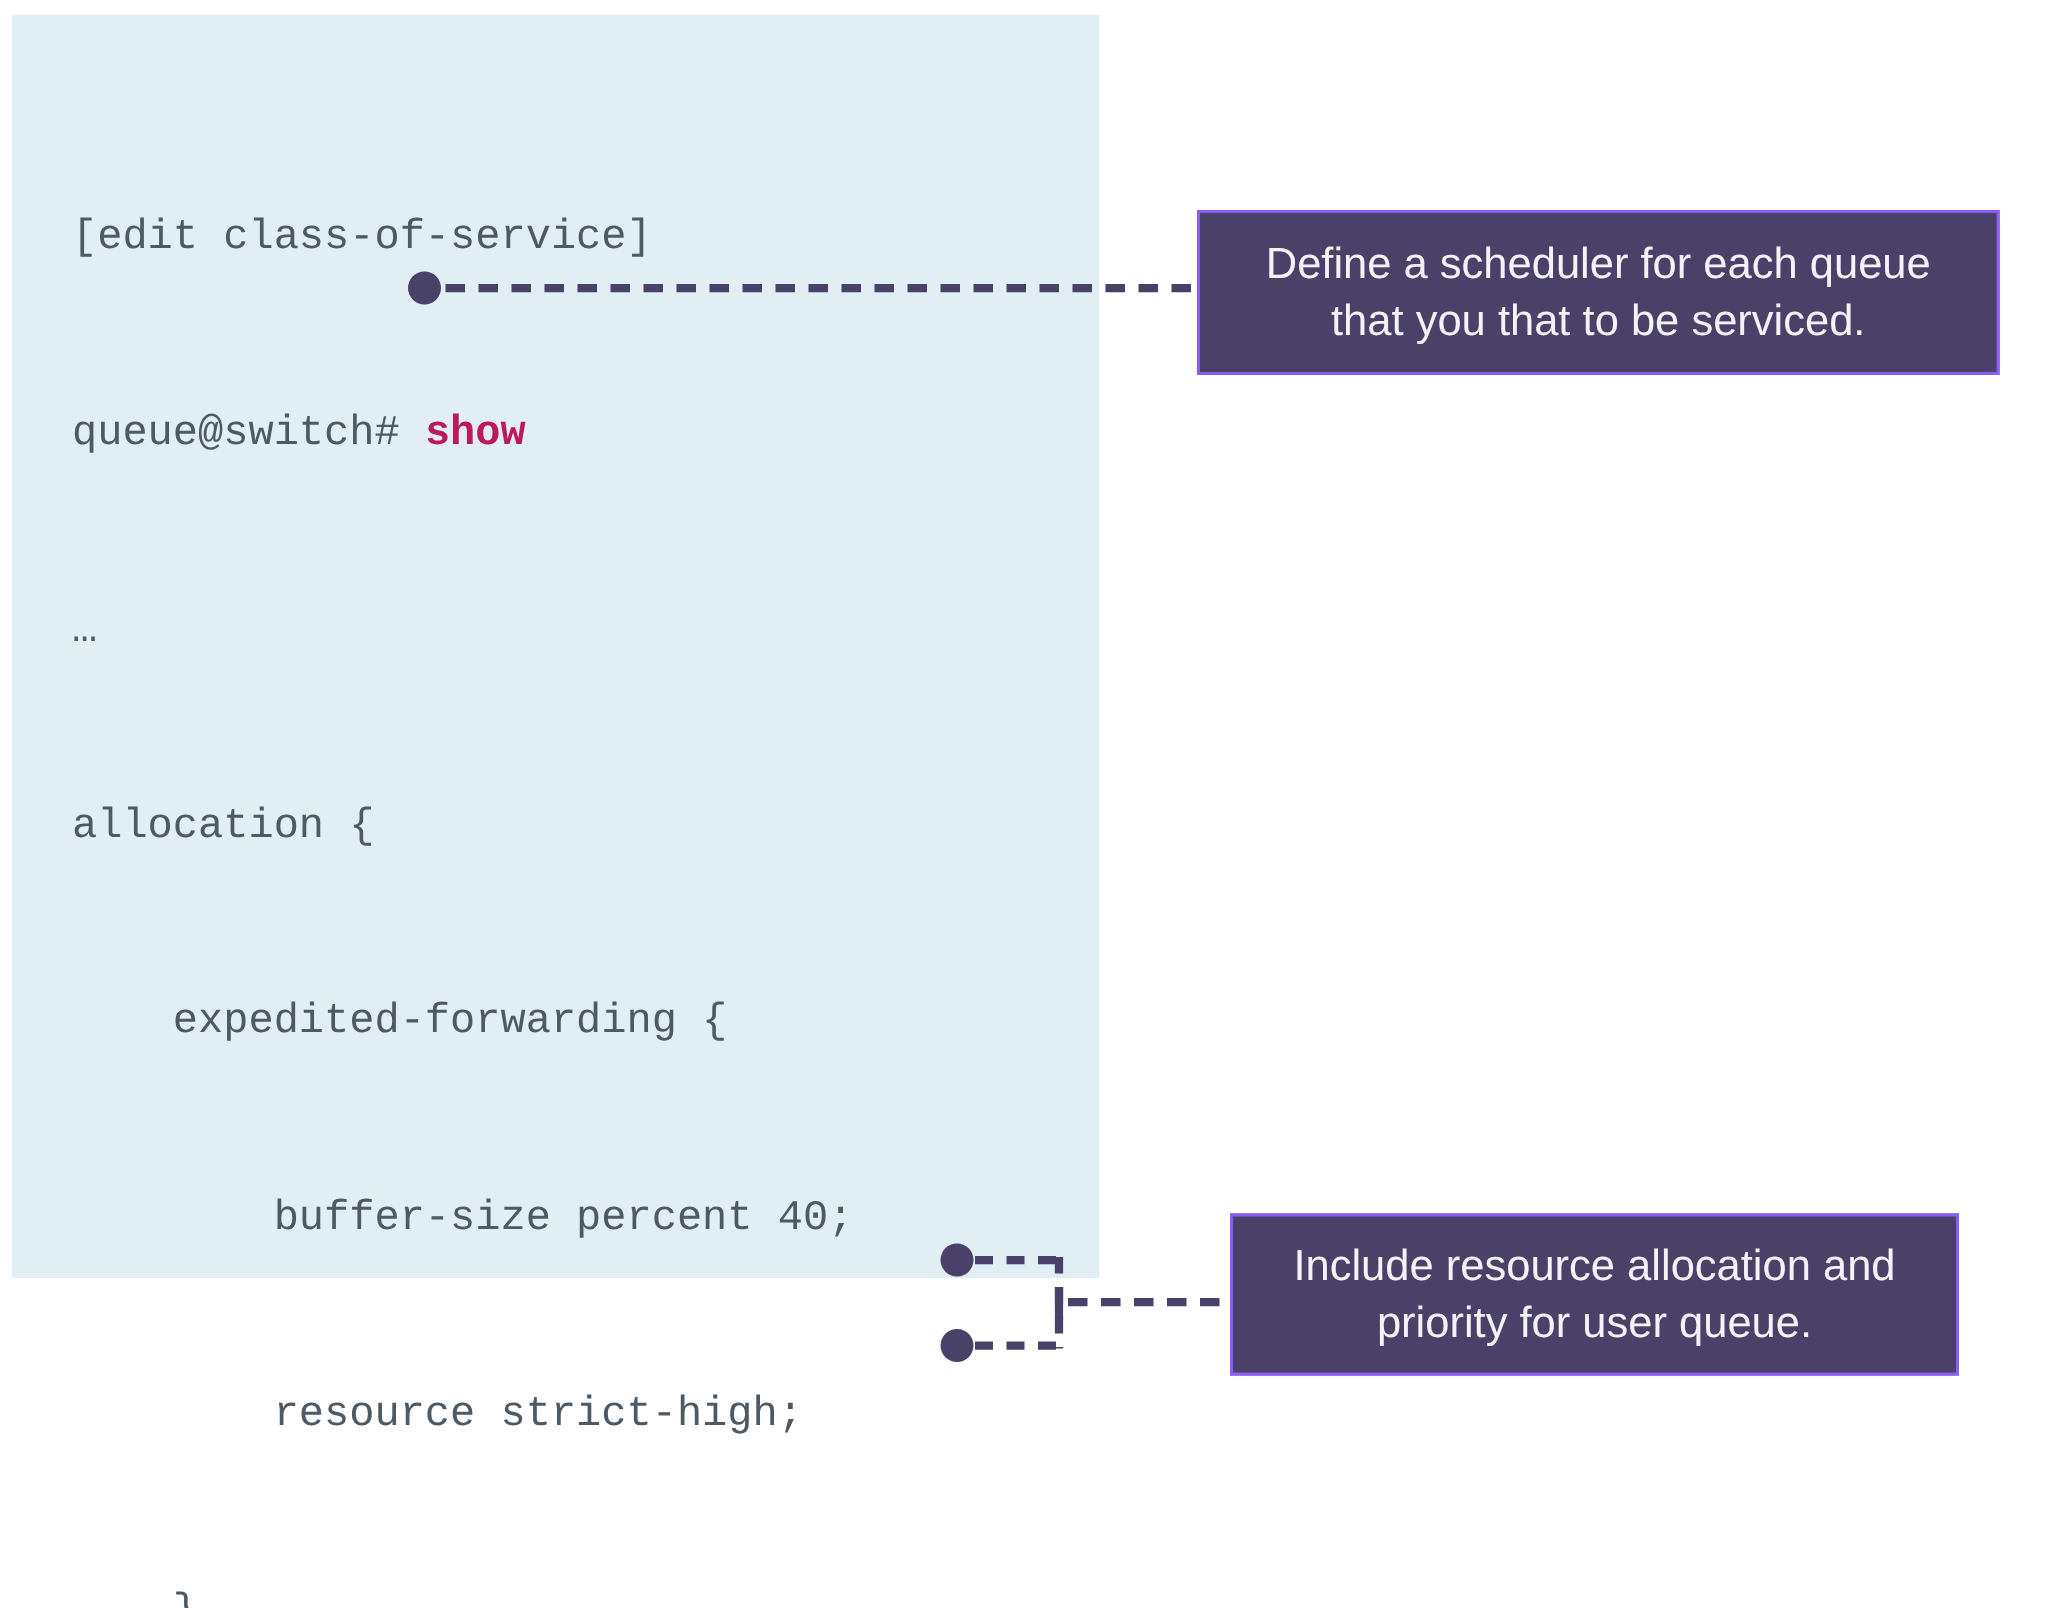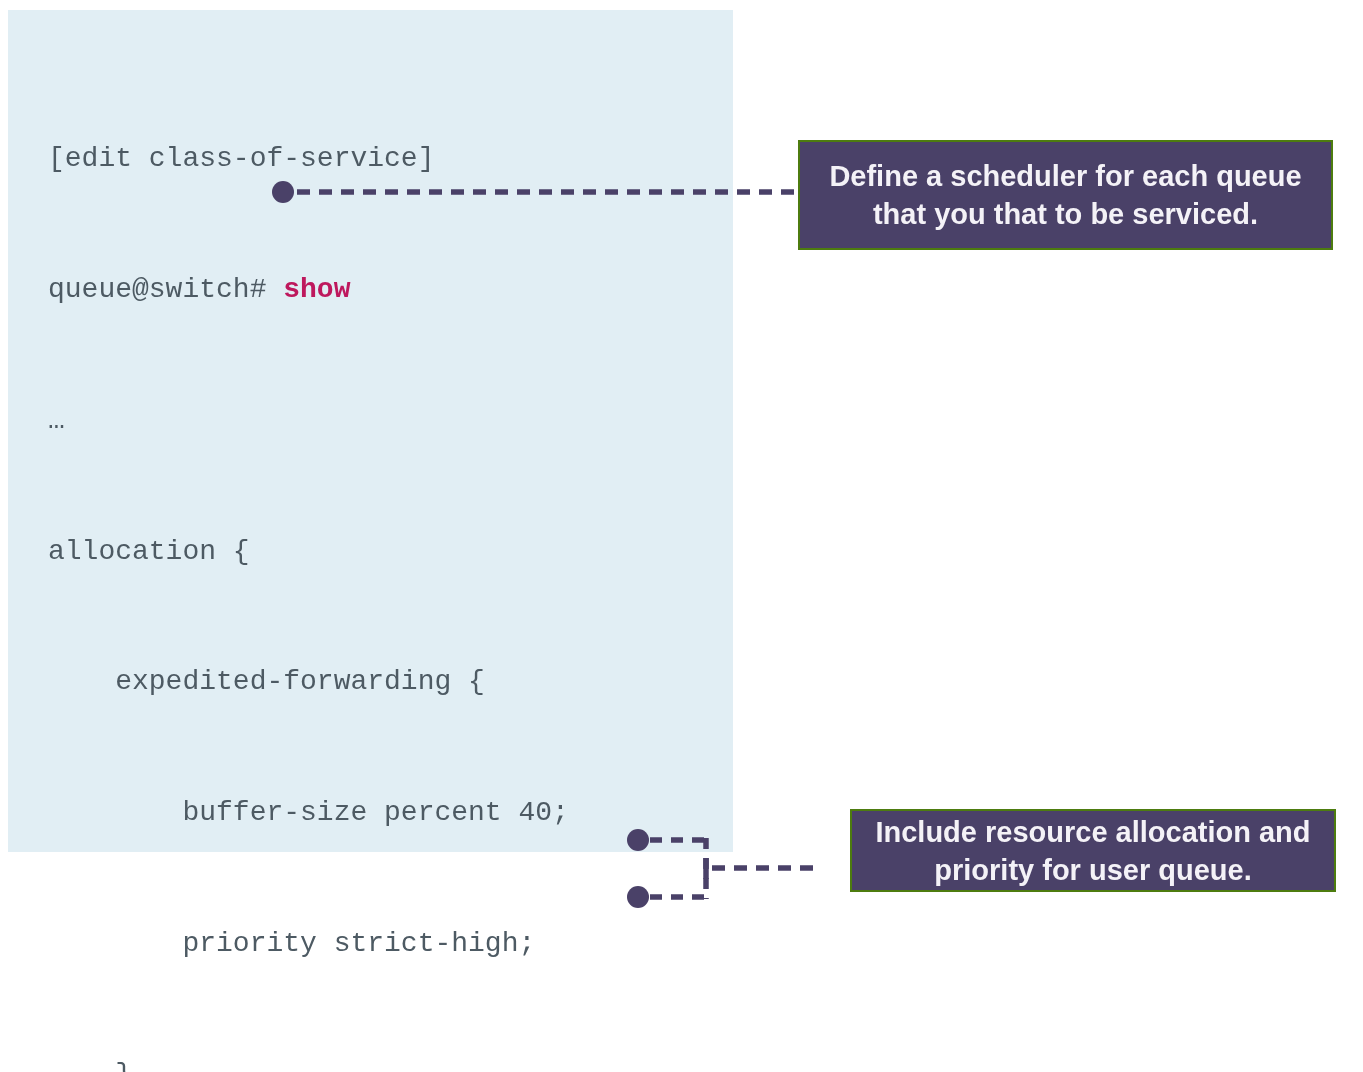--- a/index.html
+++ b/index.html
@@ -34,44 +34,44 @@
     white-space: pre;
   }
   .code-line { white-space: pre; }
   .cmd-bold {
     font-weight: bold;
     color: #be185d;
   }
   .callout {
     position: absolute;
     background: #4a4168;
-    border: 2px solid #4d7c0f;
+    border: 2px solid #8b5cf6;
     box-sizing: border-box;
     display: flex;
     flex-direction: column;
     align-items: center;
     justify-content: center;
     text-align: center;
     color: #f4f2f7;
     font-family: "Liberation Sans", sans-serif;
     font-size: 29px;
-    font-weight: 700;
+    font-weight: 400;
     line-height: 38px;
   }
   .callout-1 {
     left: 798px;
     top: 140px;
     width: 535px;
     height: 110px;
   }
   .callout-2 {
-    left: 850px;
+    left: 820px;
     top: 809px;
     width: 486px;
-    height: 83px;
+    height: 108px;
   }
   .connector-layer {
     position: absolute;
     left: 0;
     top: 0;
     width: 1363px;
     height: 1072px;
     pointer-events: none;
   }
 </style>
@@ -81,21 +81,21 @@
 <div class="canvas">
 
   <div class="terminal-panel">
     <div class="code-block">
       <div class="code-line">[edit class-of-service]</div>
       <div class="code-line"><span>queue@switch# </span><span class="cmd-bold">show</span></div>
       <div class="code-line">…</div>
       <div class="code-line">allocation {</div>
       <div class="code-line">    expedited-forwarding {</div>
       <div class="code-line">        buffer-size percent 40;</div>
-      <div class="code-line">        priority strict-high;</div>
+      <div class="code-line">        resource strict-high;</div>
       <div class="code-line">    }</div>
       
       
       
       
       
       
       
       
       

